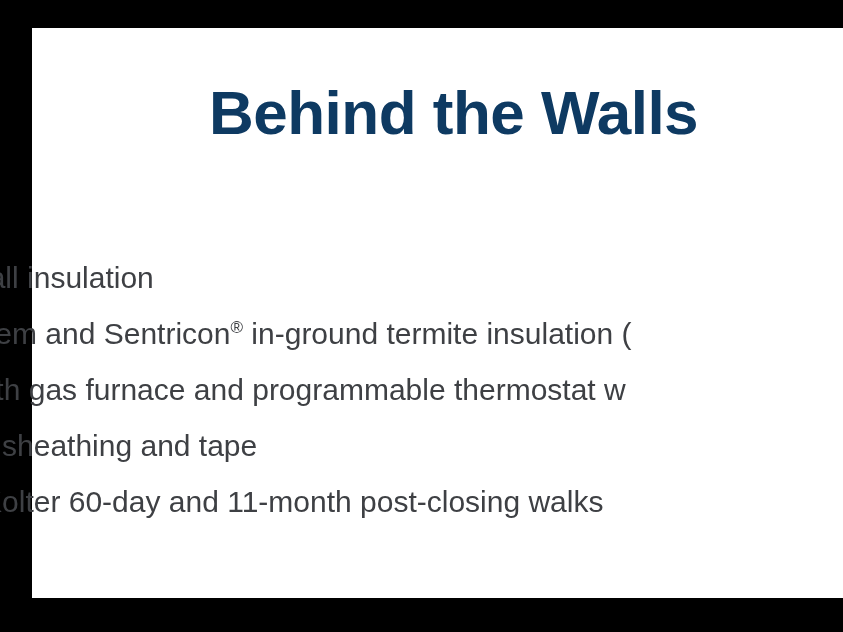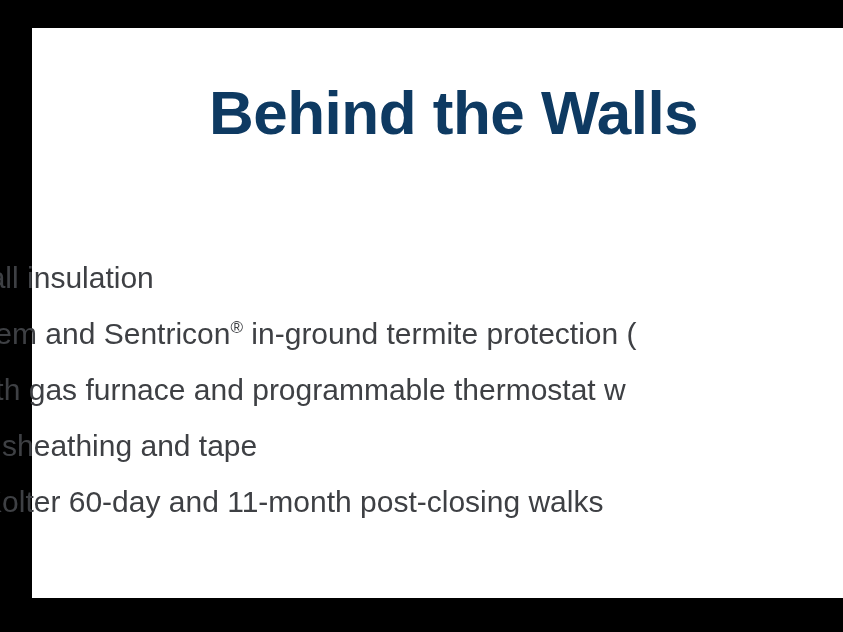--- a/index.html
+++ b/index.html
@@ -89,21 +89,21 @@
 
     <div class="slide-title">Behind the Walls</div>
 
     <div class="bullet-list">
 
       <div class="bullet-item">
         <span>3 wall insulation</span><sup></sup><span></span>
       </div>
 
       <div class="bullet-item">
-        <span>system and Sentricon</span><sup>®</sup><span> in-ground termite protection (</span>
+        <span>system and Sentricon</span><sup>®</sup><span> in-ground termite insulation (</span>
       </div>
 
       <div class="bullet-item">
         <span>g with gas furnace and programmable thermostat w</span><sup></sup><span></span>
       </div>
 
       <div class="bullet-item">
         <span>wall sheathing and tape</span><sup></sup><span></span>
       </div>
 

